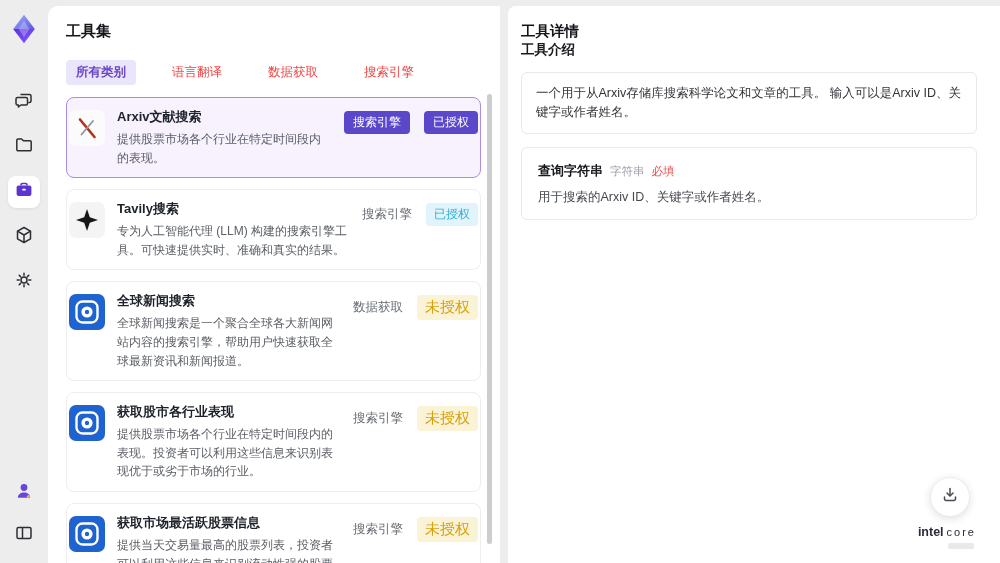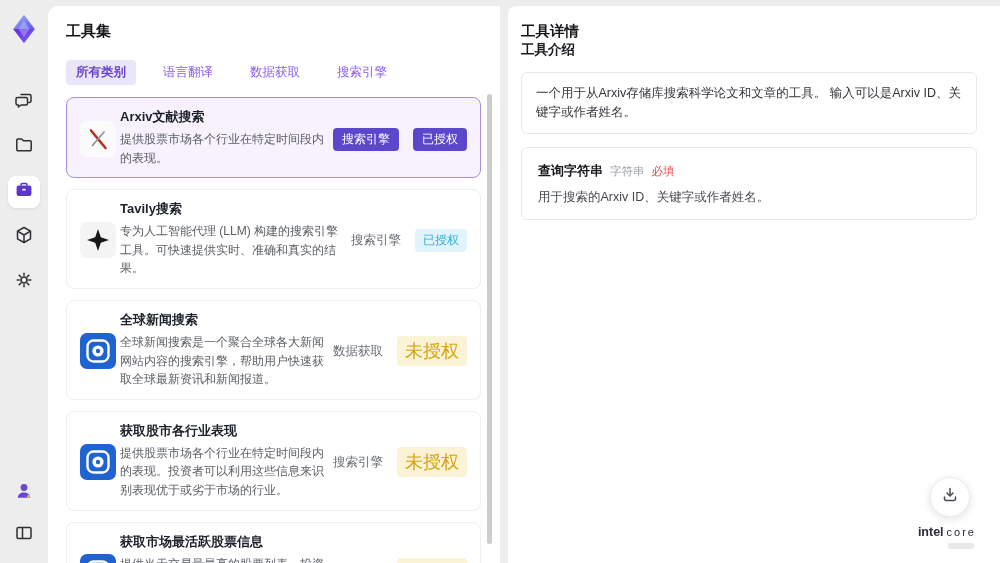--- a/index.html
+++ b/index.html
@@ -17,41 +17,41 @@
   .side-bottom { margin-top:auto; display:flex; flex-direction:column; gap:10px; align-items:center; }
 
   
   .main { position:absolute; left:48px; top:0; right:0; bottom:0; display:flex; padding-top:6px; gap:8px; }
   .list-panel { width:452px; background:#fff; border-radius:10px 0 0 0; padding:16px 18px 0 18px; position:relative; }
   .detail-panel { flex:1; background:#fff; border-radius:8px 0 0 0; padding:16px 23px 0 13px; position:relative; }
 
   .panel-title { font-size:15px; font-weight:700; color:#14161a; }
 
   
-  .tabs { margin-top:19px; display:flex; gap:17px; align-items:center; }
-  .tab { font-size:12.5px; color:#8b5cf6; padding:4px 10px; border-radius:4px; cursor:pointer; white-space:nowrap; }
+  .tabs { margin-top:19px; display:flex; gap:26px; align-items:center; }
+  .tab { font-size:12.5px; color:#ef4444; padding:4px 10px; border-radius:4px; cursor:pointer; white-space:nowrap; }
   .tab.active { background:#ebe5f9; color:#6a46c8; font-weight:600; }
 
   
   .tool-list { margin-top:12px; display:flex; flex-direction:column; gap:11px; width:415px; }
-  .card { display:flex; gap:4px; padding:10px 13px; background:#fff; border:1px solid #eeeef1;
-          border-radius:8px; align-items:center; cursor:pointer; }
+  .card { display:flex; gap:12px; padding:10px 2px; background:#fff; border:1px solid #eeeef1;
+          border-radius:8px; align-items:flex-start; cursor:pointer; }
   .card.selected { background:#f7f2fe; border:1px solid #a88ee3; }
   .icon-box { width:36px; height:36px; border-radius:7px; flex-shrink:0; margin-top:2px;
               display:flex; align-items:center; justify-content:center; overflow:hidden; background:#f4f4f5; }
   .ic-arxiv { background:#fcfbfb; }
   .ic-blueq { background:#1e63cf; }
   .card-body { flex:1; min-width:0; }
   .t-name { font-size:13px; font-weight:700; color:#1d2129; }
   .t-desc { font-size:12px; color:#5c6066; line-height:1.55; margin-top:4px; max-width:238px; }
   .right-col { display:flex; align-items:center; gap:14px; flex-shrink:0; margin-top:3px; }
   .cat-text { color:#676c73; font-size:12.5px; }
   .badge-solid { background:#5b47c9; color:#fff; font-size:12px; padding:3px 9px; border-radius:4px; font-weight:500; }
   .badge-blue { background:#e1f4fb; color:#33aed6; font-size:12px; padding:3px 8px; border-radius:4px; }
-  .badge-yellow { background:#fbf3d5; color:#d7a20e; font-size:18px; padding:3px 8px; border-radius:4px; }
+  .badge-yellow { background:#fbf3d5; color:#d7a20e; font-size:15px; padding:3px 8px; border-radius:4px; }
 
   
   .scrollbar-thumb { position:absolute; right:8px; top:88px; width:5px; height:450px;
                      background:#cdcdd0; border-radius:3px; }
 
   
   .detail-title { font-size:14.5px; font-weight:700; color:#14161a; }
   .section-h { font-size:13.5px; font-weight:700; color:#1a1c20; }
   .info-box { border:1px solid #e9e9ec; border-radius:6px; padding:11px 14px; font-size:12.5px;
               color:#33353a; margin-top:13px; background:#fff; line-height:1.5; }

